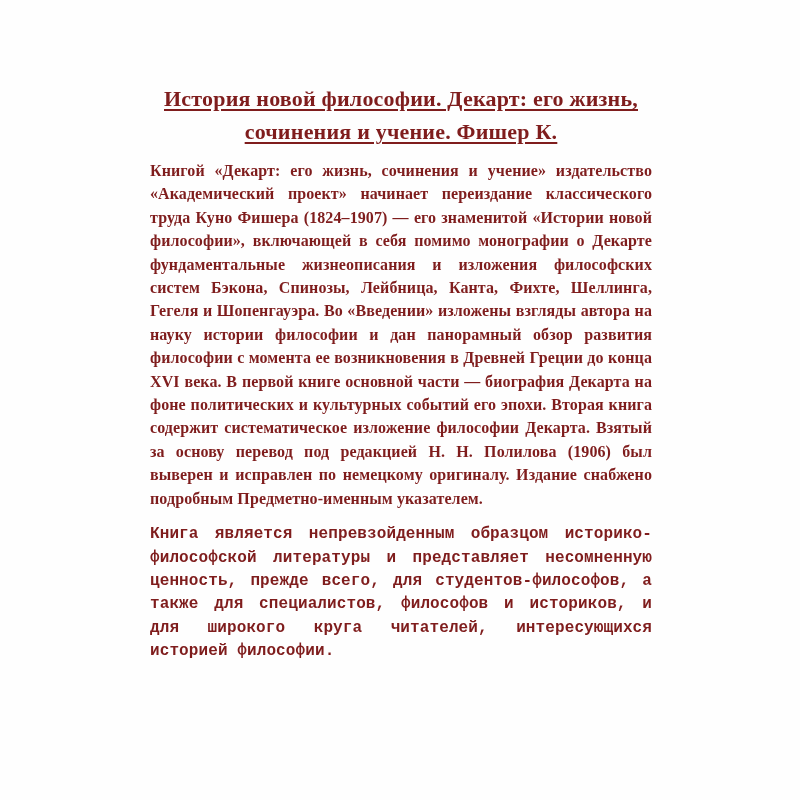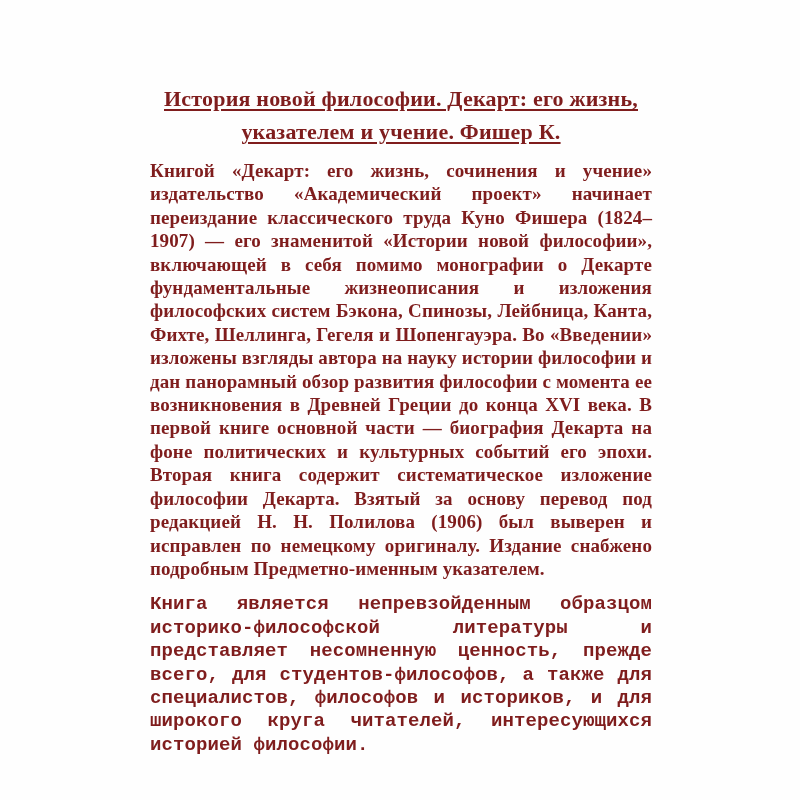--- a/index.html
+++ b/index.html
@@ -33,40 +33,40 @@
   }
   .title-line {
     display: block;
   }
   .title-line .u {
     text-decoration: underline;
     text-decoration-thickness: 2px;
     text-underline-offset: 3px;
   }
   .body-text {
-    font-size: 19px;
+    font-size: 16px;
     line-height: 23.4px;
     font-weight: bold;
     text-align: justify;
     text-justify: inter-word;
     margin: 0;
     letter-spacing: 0.1px;
   }
   .para-1 { margin-top: 11px; }
   .para-2 { margin-top: 13px; font-family: Liberation Mono, monospace; }
 </style>
 </head>
 <body>
 
 <div class="page">
   <div class="content">
 
     <h1 class="title">
       <span class="title-line"><span class="u">История новой философии. Декарт: его жизнь,</span></span>
-      <span class="title-line"><span class="u">указателем и учение. Фишер К.</span></span>
+      <span class="title-line"><span class="u">сочинения и учение. Фишер К.</span></span>
     </h1>
 
     <p class="body-text para-1">Книгой «Декарт: его жизнь, сочинения и учение» издательство «Академический проект» начинает переиздание классического труда Куно Фишера (1824–1907) — его знаменитой «Истории новой философии», включающей в себя помимо монографии о Декарте фундаментальные жизнеописания и изложения философских систем Бэкона, Спинозы, Лейбница, Канта, Фихте, Шеллинга, Гегеля и Шопенгауэра. Во «Введении» изложены взгляды автора на науку истории философии и дан панорамный обзор развития философии с момента ее возникновения в Древней Греции до конца XVI века. В первой книге основной части — биография Декарта на фоне политических и культурных событий его эпохи. Вторая книга содержит систематическое изложение философии Декарта. Взятый за основу перевод под редакцией Н. Н. Полилова (1906) был выверен и исправлен по немецкому оригиналу. Издание снабжено подробным Предметно-именным указателем.</p>
 
     <p class="body-text para-2">Книга является непревзойденным образцом историко-философской литературы и представляет несомненную ценность, прежде всего, для студентов-философов, а также для специалистов, философов и историков, и для широкого круга читателей, интересующихся историей философии.</p>
 
   </div>
 </div>
 
 </body></html>

